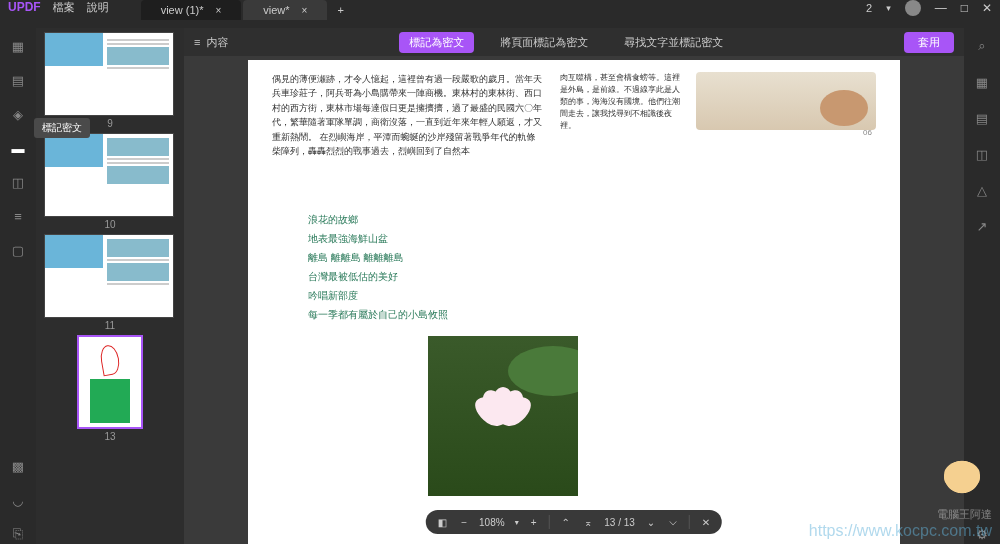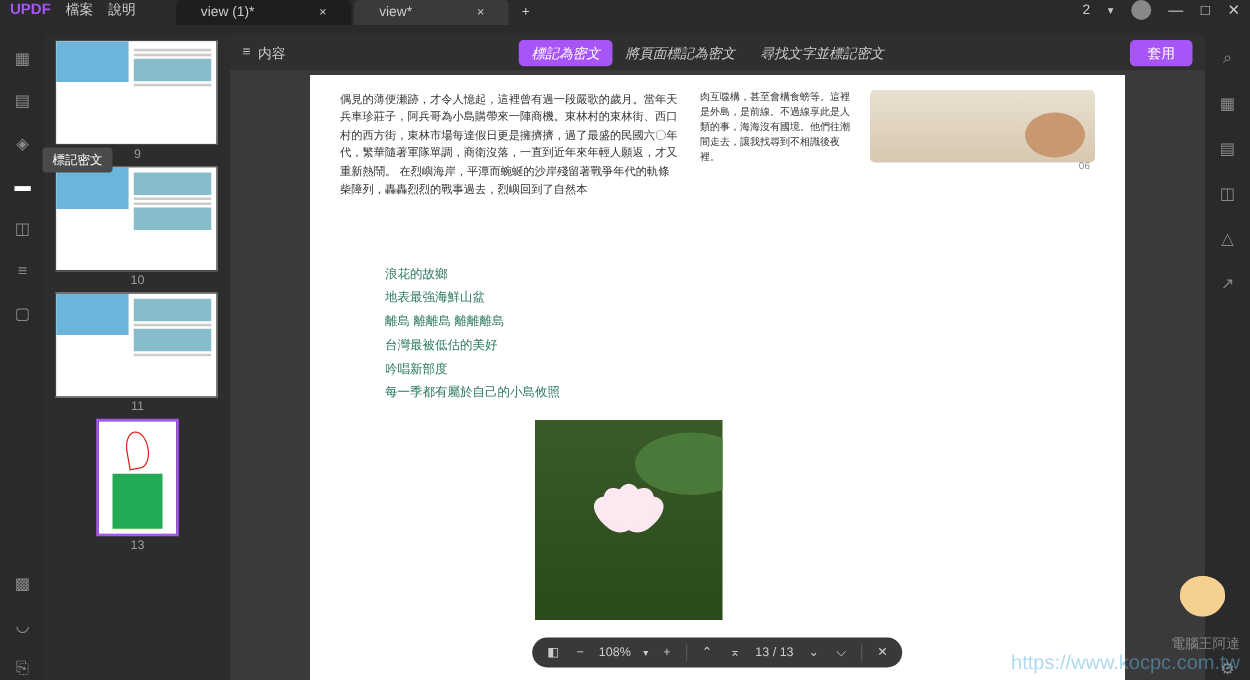--- a/index.html
+++ b/index.html
@@ -1,21 +1,21 @@
 <!DOCTYPE html>
 <html><head>
 <meta charset="utf-8">
 <style>
 *{margin:0;padding:0;box-sizing:border-box;font-family:"Microsoft JhengHei",sans-serif;}
 body{width:1000px;height:544px;background:#1e1e1e;color:#ccc;overflow:hidden;position:relative;}
 .titlebar{height:28px;background:#2a2a2a;display:flex;align-items:flex-start;padding:0 8px;font-size:11px;}
 .logo{color:#a855f7;font-weight:bold;margin-right:12px;font-size:12px;}
 .menu-item{margin-right:12px;cursor:pointer;}
 .tabs{display:flex;margin-left:20px;flex:1;}
-.tab{padding:4px 20px;background:#1e1e1e;border-radius:4px 4px 0 0;margin-right:2px;display:flex;align-items:center;font-size:11px;position:relative;gap:40px;}
+.tab{padding:4px 20px;background:#1e1e1e;border-radius:4px 4px 0 0;margin-right:2px;display:flex;align-items:center;font-size:11px;position:relative;}
 .tab.active{background:#3a3a3a;}
 .tab-close{margin-left:12px;font-size:10px;}
 .tab-add{padding:4px 8px;cursor:pointer;}
 .win-controls{display:flex;gap:14px;align-items:center;}
 .win-btn{cursor:pointer;font-size:12px;}
 .avatar{width:16px;height:16px;border-radius:50%;background:#888;}
 .main{display:flex;height:516px;}
 .left-rail{width:36px;background:#2a2a2a;display:flex;flex-direction:column;align-items:center;padding-top:8px;gap:14px;}
 .rail-icon{width:20px;height:20px;display:flex;align-items:center;justify-content:center;cursor:pointer;color:#888;font-size:13px;}
 .rail-icon.active{color:#fff;}
@@ -29,21 +29,21 @@
 .tm-l{width:45%;background:linear-gradient(#6ab5d9 40%,#fff 40%);}
 .tm-r{width:55%;background:#fff;padding:4px;}
 .tm-line{height:2px;background:#ccc;margin:2px 0;}
 .tm-img{height:18px;background:#8bc;}
 .thumb13{background:#fff;display:flex;flex-direction:column;align-items:center;justify-content:center;padding:8px;}
 .t13-map{width:18px;height:30px;border:1px solid #d22;border-radius:50% 50% 50% 0;margin-bottom:4px;transform:rotate(-10deg);}
 .t13-photo{width:40px;height:44px;background:#2a5;}
 .viewer{flex:1;background:#3a3a3a;display:flex;flex-direction:column;}
 .toolbar{height:28px;background:#2f2f2f;display:flex;align-items:center;padding:0 10px;font-size:11px;gap:14px;}
 .tb-left{display:flex;align-items:center;gap:6px;}
-.tb-center{flex:1;display:flex;justify-content:center;font-style:italic;}
+.tb-center{flex:1;display:flex;justify-content:center;gap:16px;}
 .tb-btn{padding:3px 10px;border-radius:4px;cursor:pointer;color:#ccc;}
 .tb-btn.primary{background:#a855f7;color:#fff;}
 .tb-apply{background:#a855f7;color:#fff;padding:3px 14px;border-radius:4px;cursor:pointer;}
 .canvas{flex:1;position:relative;overflow:hidden;display:flex;justify-content:center;}
 .page-wrap{width:652px;background:#fff;margin-top:4px;position:relative;overflow:hidden;}
 .page-top{padding:12px 24px 8px;display:flex;gap:16px;font-size:9px;color:#333;line-height:1.6;}
 .top-text{flex:1;}
 .top-img{width:180px;height:58px;background:linear-gradient(#e8e0d0,#d8c8b0);border-radius:4px;position:relative;}
 .crab{position:absolute;right:8px;bottom:4px;width:48px;height:36px;background:#c89870;border-radius:50%;}
 .page-main{padding:20px 60px;position:relative;}

